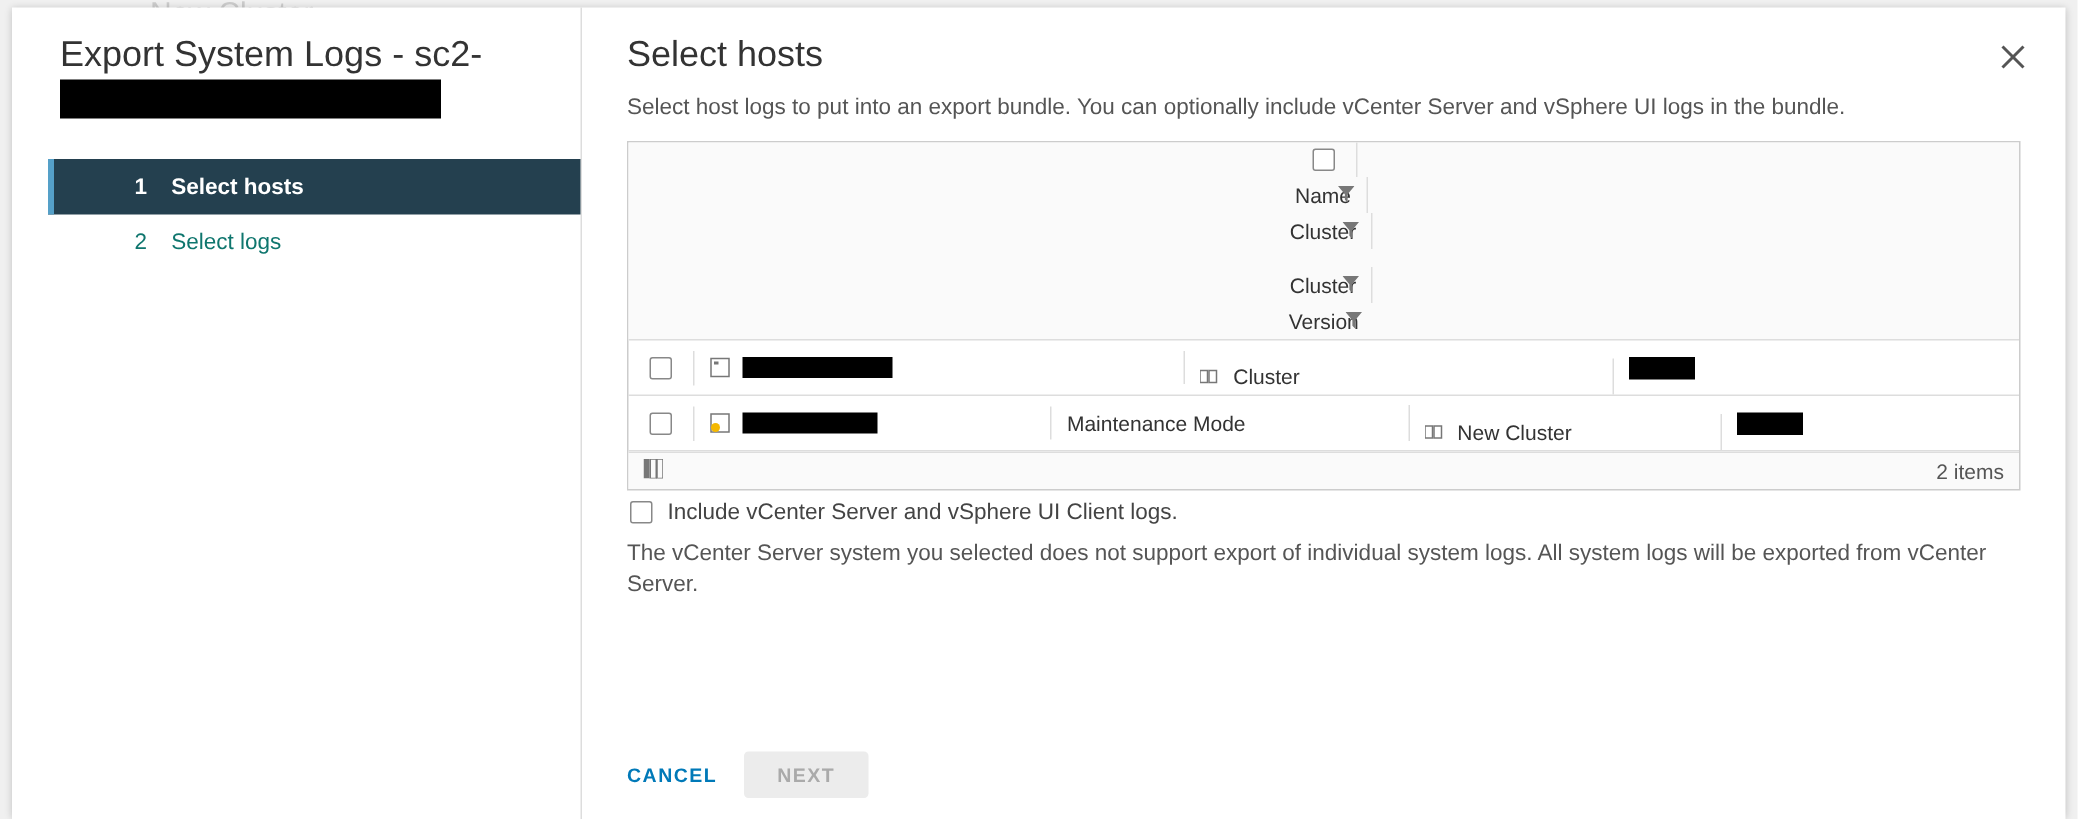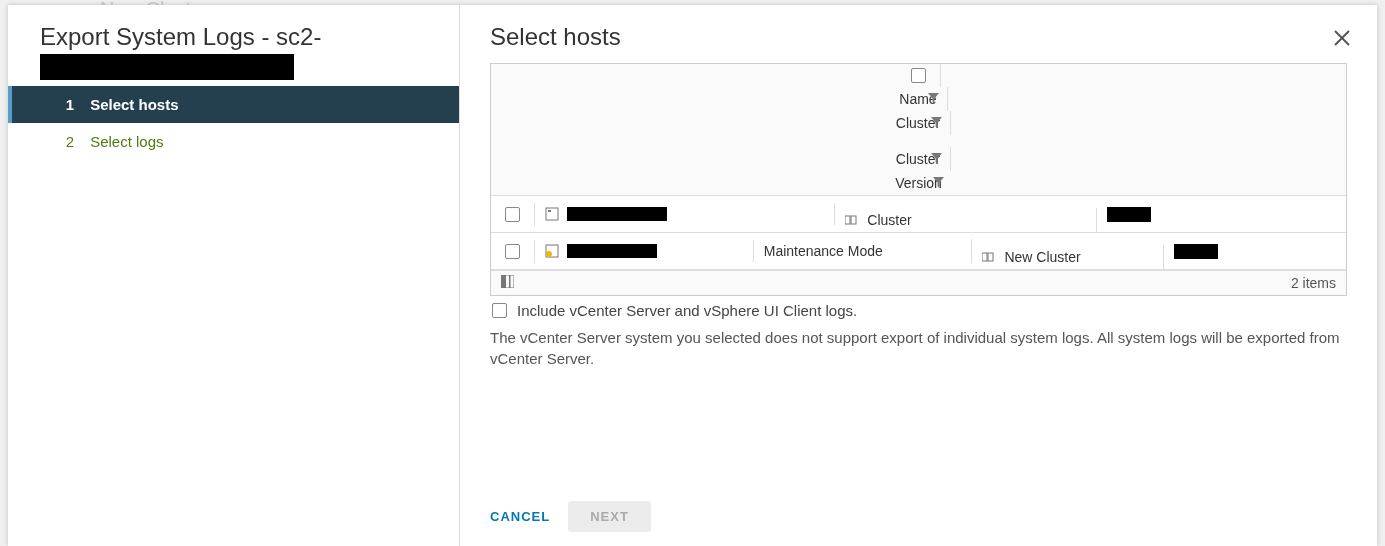--- a/index.html
+++ b/index.html
@@ -15,43 +15,45 @@
       position: absolute;
       top: 5px;
       left: 8px;
       right: 8px;
       bottom: 0;
       background: #fff;
       display: flex;
       box-shadow: 0 0 5px rgba(0,0,0,0.2);
     }
     .left-panel {
-      width: 452px;
+      width: 380px;
       border-right: 1px solid #ddd;
       padding: 18px 0 0 0;
     }
     .wizard-title {
       font-size: 24px;
       color: #333;
       padding: 0 20px 5px 32px;
       line-height: 1.2;
     }
     .wizard-title .redact-inline {
       display: inline-block;
       background: #000;
       width: 254px;
       height: 26px;
       vertical-align: middle;
     }
     .steps {
+      margin-top: 20px;
+      padding-left: 24px;
     }
     .step {
       padding: 10px 20px 10px 46px;
       font-size: 15px;
-      color: #4d7c0f;
+      color: #0f766e;
       cursor: pointer;
       position: relative;
     }
     .step.active {
       background: #24404f;
       color: #fff;
       font-weight: 600;
     }
     .step.active::before {
       content: "";
@@ -224,20 +226,21 @@
 
   <div class="right-panel">
     <div class="close-btn">
       <svg viewBox="0 0 18 18">
           <line x1="2" y1="2" x2="16" y2="16"></line>
           <line x1="16" y1="2" x2="2" y2="16"></line>
         </svg>
     </div>
 
     <div class="page-title">Select hosts</div>
+    <div class="page-desc">Select host logs to put into an export bundle. You can optionally include vCenter Server and vSphere UI logs in the bundle.</div>
 
     <div class="table-wrap">
       <div class="thead-row">
         <div class="col-check">
           <div class="checkbox"></div>
         </div>
         <div class="col col-name">
           <span>Name</span>
           <span class="filter-icon"><svg viewBox="0 0 12 12">
                 <polygon points="0,0 12,0 7,6 7,12 5,10 5,6"></polygon>

